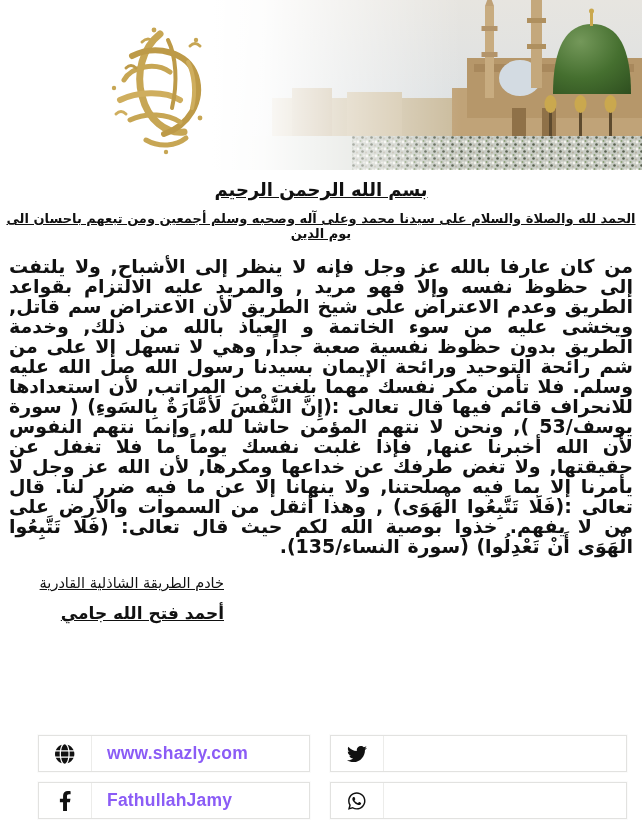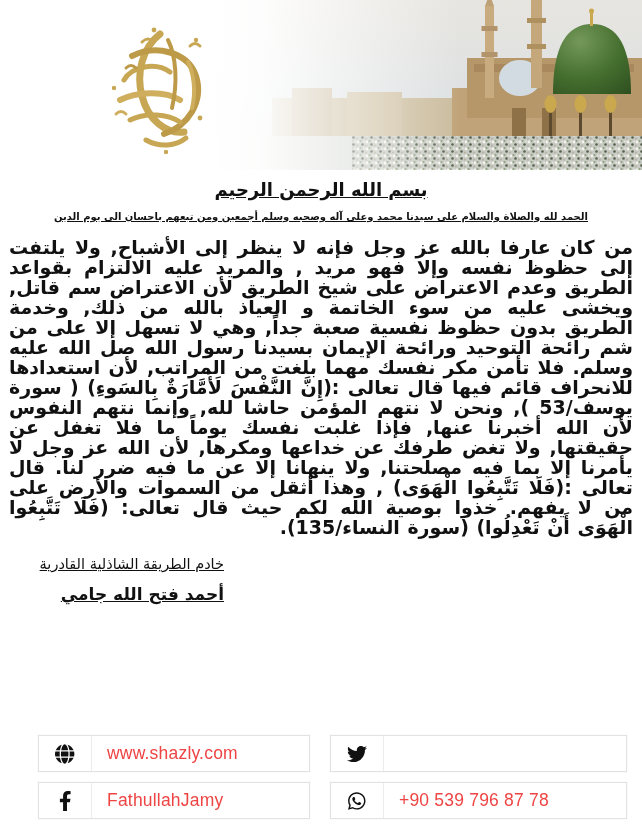--- a/index.html
+++ b/index.html
@@ -9,21 +9,21 @@
   }
   
   .header{position:relative;height:170px;overflow:hidden;background:#fff;}
   .mosque-photo{position:absolute;top:0;right:0;width:430px;height:170px;display:block;}
   .mosque-fade{position:absolute;top:0;right:0;width:430px;height:170px;
     background:linear-gradient(to right,#ffffff 0%,rgba(255,255,255,.92) 12%,rgba(255,255,255,.55) 30%,rgba(255,255,255,0) 58%);}
   .logo{position:absolute;left:72px;top:22px;width:170px;height:140px;}
   
   .title-block{text-align:center;direction:rtl;text-decoration:underline;}
   .bismillah{font-size:18px;font-weight:bold;margin-top:9px;}
-  .praise{font-size:10px;font-weight:bold;margin-top:11px;padding:0 4px;}
+  .praise{font-size:13px;font-weight:bold;margin-top:11px;padding:0 4px;}
   
   .body-text{
     direction:rtl;text-align:justify;font-weight:bold;
     font-size:19px;line-height:20px;padding:0 9px;margin-top:15px;
     word-spacing:1px;
   }
   
   .signature{direction:rtl;width:210px;margin:10px 0 0 14px;text-align:right;text-decoration:underline;}
   .sig-role{font-size:14.5px;}
   .sig-name{font-size:17px;font-weight:bold;margin-top:12px;}
@@ -36,21 +36,21 @@
     display:flex;align-items:center;height:35px;background:#fff;
     border:1px solid #e2e2e0;box-shadow:0 0 0 1px rgba(0,0,0,0.015);
   }
   .contact-icon{
     width:52px;height:100%;display:flex;align-items:center;justify-content:center;
     border-right:1px solid #ececea;flex:none;
   }
   .contact-icon svg{height:20px;fill:#111;}
   .contact-label{
     padding-left:15px;font-family:"Liberation Sans",sans-serif;
-    font-size:17.5px;color:#ef4444;letter-spacing:.2px;white-space:nowrap;
+    font-size:17.5px;color:#8b5cf6;letter-spacing:.2px;white-space:nowrap;font-weight:bold;
   }
 </style>
 </head>
 <body>
 
 <div class="header">
 
   <svg class="mosque-photo" viewBox="0 0 430 170" preserveAspectRatio="none" aria-hidden="true">
     <defs>
       <linearGradient id="sky" x1="0" y1="0" x2="0" y2="1">
@@ -179,16 +179,15 @@
     </span>
     <span class="contact-label">FathullahJamy</span>
   </div>
 
   <div class="contact-cell">
     <span class="contact-icon">
       <svg viewBox="0 0 448 512">
           <path d="M380.9 97.1C339 55.1 283.2 32 223.9 32c-122.4 0-222 99.6-222 222 0 39.1 10.2 77.3 29.6 111L0 480l117.7-30.9c32.4 17.7 68.9 27 106.1 27h.1c122.3 0 224.1-99.6 224.1-222 0-59.3-25.2-115-67.1-157zm-157 341.6c-33.2 0-65.7-8.9-94-25.7l-6.7-4-69.8 18.3L72 359.2l-4.4-7c-18.5-29.4-28.2-63.3-28.2-98.2 0-101.7 82.8-184.5 184.6-184.5 49.3 0 95.6 19.2 130.4 54.1 34.8 34.9 56.2 81.2 56.1 130.5 0 101.8-84.9 184.6-186.6 184.6zm101.2-138.2c-5.5-2.8-32.8-16.2-37.9-18-5.1-1.9-8.8-2.8-12.5 2.8-3.7 5.6-14.3 18-17.6 21.8-3.2 3.7-6.5 4.2-12 1.4-32.6-16.3-54-29.1-75.5-66-5.7-9.8 5.7-9.1 16.3-30.3 1.8-3.7.9-6.9-.5-9.7-1.4-2.8-12.5-30.1-17.1-41.2-4.5-10.8-9.1-9.3-12.5-9.5-3.2-.2-6.9-.2-10.6-.2-3.7 0-9.7 1.4-14.8 6.9-5.1 5.6-19.4 19-19.4 46.3 0 27.3 19.9 53.7 22.6 57.4 2.8 3.7 39.1 59.7 94.8 83.8 35.2 15.2 49 16.5 66.6 13.9 10.7-1.6 32.8-13.4 37.4-26.4 4.6-13 4.6-24.1 3.2-26.4-1.3-2.5-5-3.9-10.5-6.6z"></path>
         </svg>
     </span>
-    <span class="contact-label">+90 539 796 87 78</span>
   </div>
 
 </div>
 
 </body></html>

